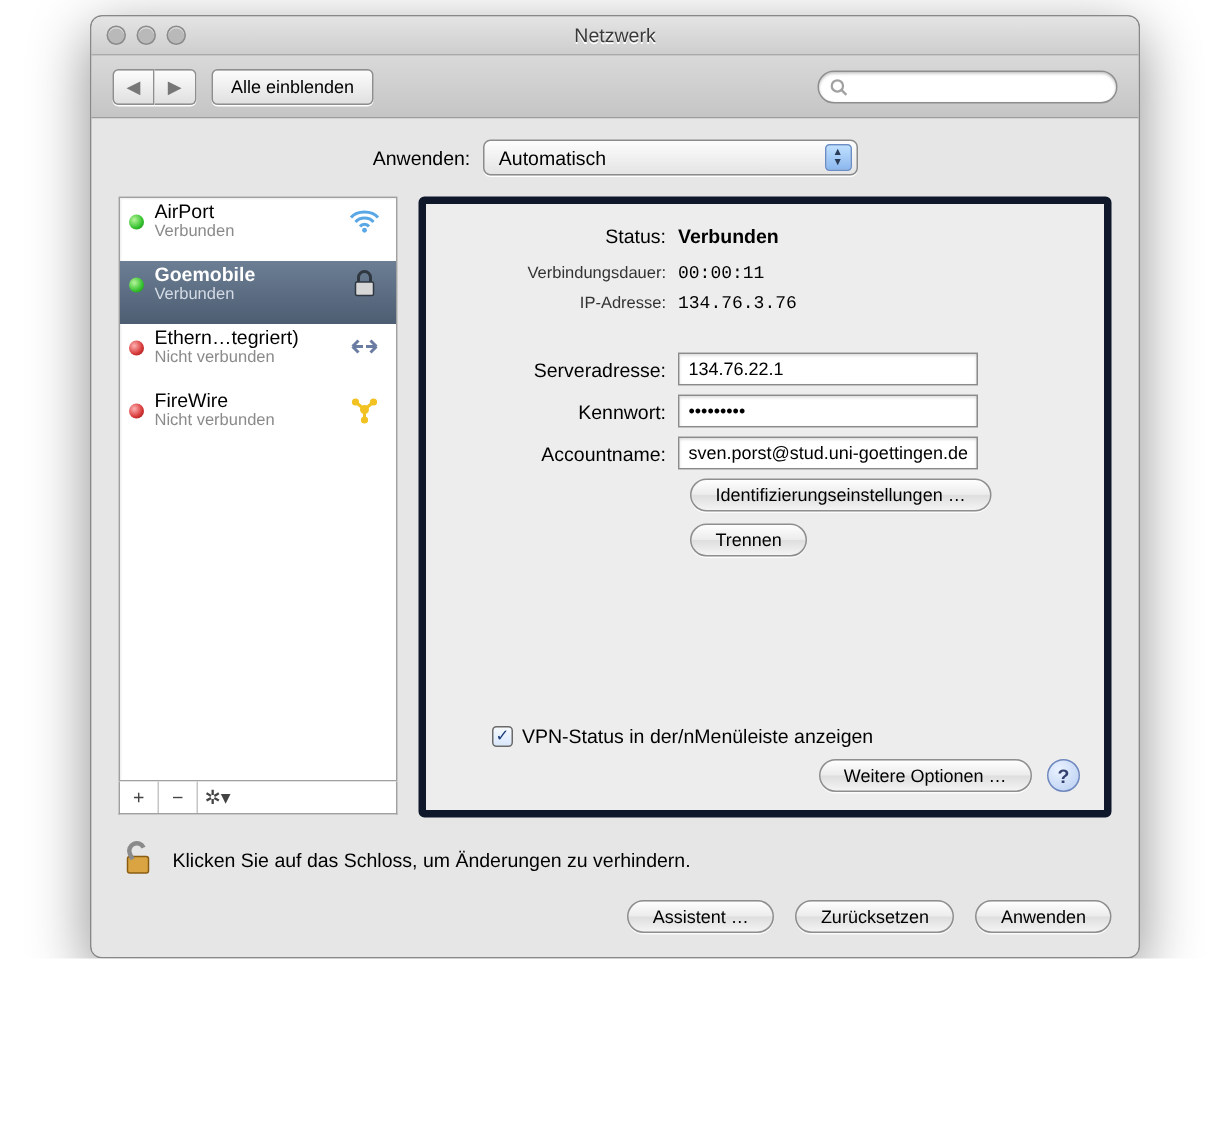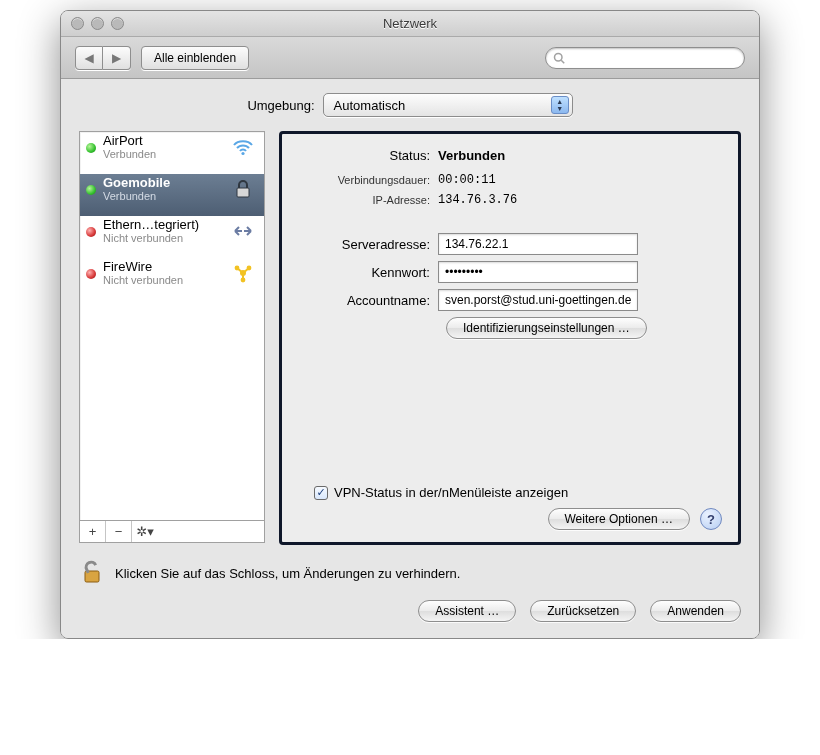--- a/index.html
+++ b/index.html
@@ -109,23 +109,23 @@
   .svc .name{ font-size:13px; white-space:nowrap; overflow:hidden; text-overflow:ellipsis;}
   .svc .stat{ font-size:11px; color:#8a8a8a;}
   .svc.sel{ background:linear-gradient(#6c7e93,#4d5e73); }
   .svc.sel .name{ color:#fff; font-weight:bold;}
   .svc.sel .stat{ color:#d4dbe5;}
   .svc .ico{ width:26px; display:flex; justify-content:center; }
   .sidebtns{ display:flex; border:1px solid #a0a0a0; border-top:none; background:#fff; height:22px;}
   .sbtn{ width:26px; border-right:1px solid #c5c5c5; display:flex; align-items:center; justify-content:center; font-size:13px; color:#444;}
   .sbtn:last-child{ border-right:none;}
   .content {
-    flex:1; border:3px solid #0f172a; border-radius:4px;
+    flex:1; border:5px solid #0f172a; border-radius:4px;
     background: #ededed;
-    padding: 14px 16px 12px 16px;
+    padding: 14px 16px 12px 28px;
     display:flex; flex-direction:column;
     min-height: 414px;
   }
   .row { display:flex; align-items:center; margin-bottom:6px; }
   .rlabel { width: 140px; text-align:right; padding-right:8px; font-size:13px; }
   .rsmall .rlabel{ font-size:11px; color:#333;}
   .rval { font-size:13px; }
   .bold { font-weight:bold; }
   .row.top { margin-bottom:10px;}
   .gap { height: 20px; }
@@ -180,21 +180,21 @@
       <svg viewBox="0 0 16 16">
           <circle cx="7" cy="7" r="5" fill="none" stroke="#555" stroke-width="2"></circle>
           <line x1="11" y1="11" x2="15" y2="15" stroke="#555" stroke-width="2"></line>
         </svg>
       <input class="search" placeholder="" style="">
     </div>
   </div>
 
   <div class="panel">
     <div class="locrow">
-      <span class="loclabel">Umgebung:</span>
+      <span class="loclabel">Anwenden:</span>
       <div class="popup">
         <span>Automatisch</span>
         <div class="arrows">
             <span>▲</span>
             <span>▼</span>
           </div>
       </div>
     </div>
 
     <div class="cols">
@@ -295,20 +295,23 @@
           <div class="rlabel">Kennwort:</div>
           <input class="textfield" value="•••••••••" style="">
         </div>
         <div class="row">
           <div class="rlabel">Accountname:</div>
           <input class="textfield" value="sven.porst@stud.uni-goettingen.de" style="">
         </div>
         <div class="btnrow">
           <span class="pushbtn">Identifizierungseinstellungen …</span>
         </div>
+        <div class="btnrow">
+          <span class="pushbtn">Trennen</span>
+        </div>
 
         <div class="spacer"></div>
 
         <div class="checkrow">
           <div class="chk">✓</div>
           <span>VPN-Status in der/nMenüleiste anzeigen</span>
         </div>
         <div class="morerow">
           <span class="pushbtn">Weitere Optionen …</span>
           <div class="help">?</div>

